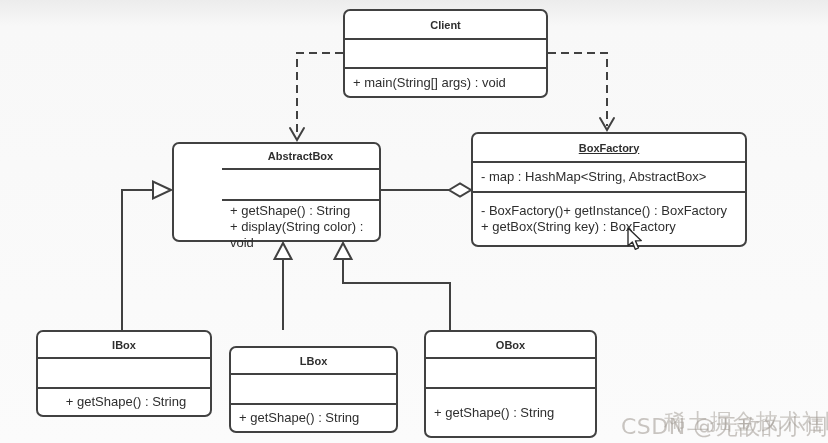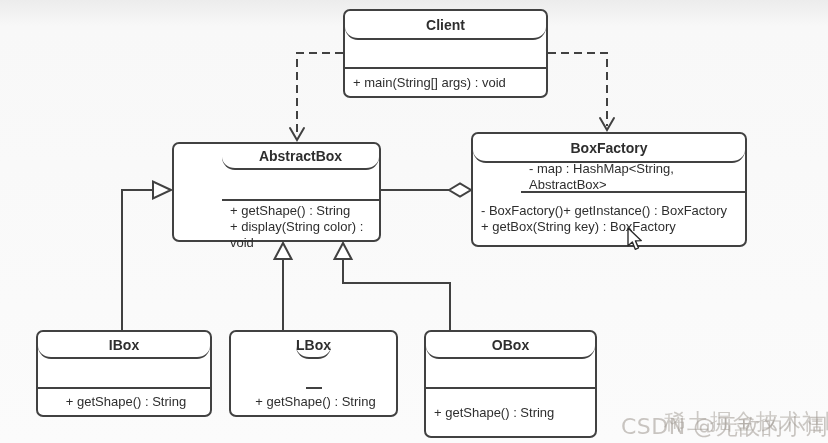--- a/index.html
+++ b/index.html
@@ -7,42 +7,42 @@
     width:828px;height:443px;overflow:hidden;position:relative;
     background:linear-gradient(180deg,#ececec 0%,#f8f8f8 6%,#fbfbfb 100%);
     font-family:"Liberation Sans",sans-serif;
   }
   #stage{position:absolute;left:0;top:0;width:828px;height:443px;}
   .uml-box{
     position:absolute;background:#fff;border:2px solid #414141;border-radius:7px;
     color:#2e2e2e;font-size:13px;display:flex;flex-direction:column;box-sizing:border-box;
   }
   .uml-title{
-    font-weight:bold;font-size:14px;border-bottom:2px solid #414141;
-    display:flex;align-items:center;justify-content:center;flex:none;border-radius:13px;
+    font-weight:bold;font-size:11px;border-bottom:2px solid #414141;
+    display:flex;align-items:center;justify-content:center;flex:none;
   }
   .uml-attrs{
     border-bottom:2px solid #414141;flex:none;display:flex;flex-direction:column;
     justify-content:center;padding:0 8px;line-height:16px;
   }
   .uml-methods{
     flex:1;display:flex;flex-direction:column;justify-content:center;
     padding:2px 4px 2px 8px;line-height:16px;
   }
   #box-client{left:343px;top:9px;width:205px;height:89px;}
   #box-client .uml-title{height:27px;}
   #box-client .uml-attrs{height:27px;}
   #box-abstractbox{left:172px;top:142px;width:209px;height:100px;padding-left:48px;}
   #box-abstractbox .uml-title{height:24px;}
   #box-abstractbox .uml-attrs{height:29px;}
   #box-boxfactory{left:471px;top:132px;width:276px;height:115px;}
-  #box-boxfactory .uml-title{height:27px;}
-  #box-boxfactory .uml-attrs{height:28px;margin-left:48px;}
+  #box-boxfactory .uml-title{height:27px;text-decoration:underline;}
+  #box-boxfactory .uml-attrs{height:28px;}
   #box-ibox{left:36px;top:330px;width:176px;height:87px;text-align:center;}
-  #box-lbox{left:229px;top:330px;width:169px;height:87px;align-items:center;}
+  #box-lbox{left:229px;top:346px;width:169px;height:87px;}
   #box-obox{left:424px;top:330px;width:173px;height:108px;}
   #box-ibox .uml-title,#box-lbox .uml-title,#box-obox .uml-title{height:25px;}
   #box-ibox .uml-attrs,#box-lbox .uml-attrs,#box-obox .uml-attrs{height:28px;}
   svg.connectors{position:absolute;left:0;top:0;pointer-events:none;}
   .solid{fill:none;stroke:#414141;stroke-width:2;}
   .dashed{fill:none;stroke:#414141;stroke-width:2;stroke-dasharray:8 5;}
   .open-arrow{fill:none;stroke:#414141;stroke-width:2;stroke-linecap:round;}
   .hollow{fill:#ffffff;stroke:#414141;stroke-width:2;stroke-linejoin:miter;}
   .watermark{position:absolute;white-space:nowrap;pointer-events:none;
     font-family:"DejaVu Sans",sans-serif;}

